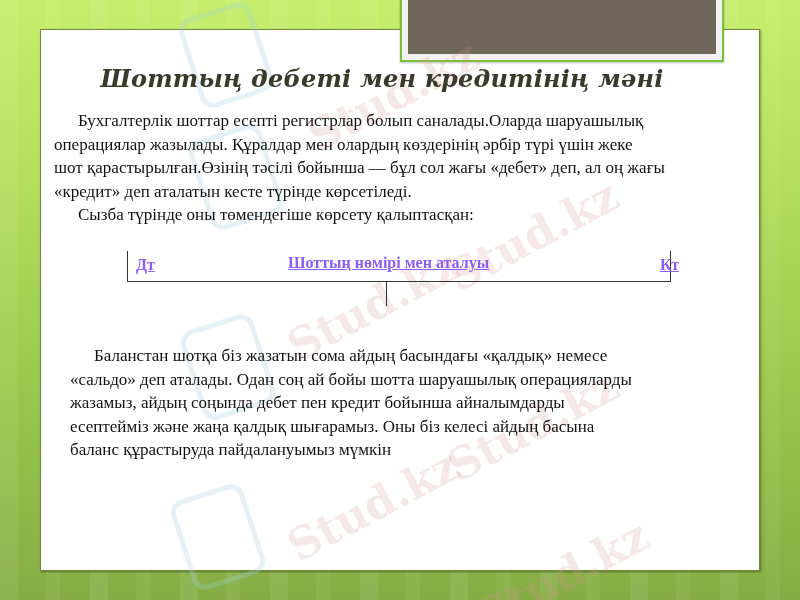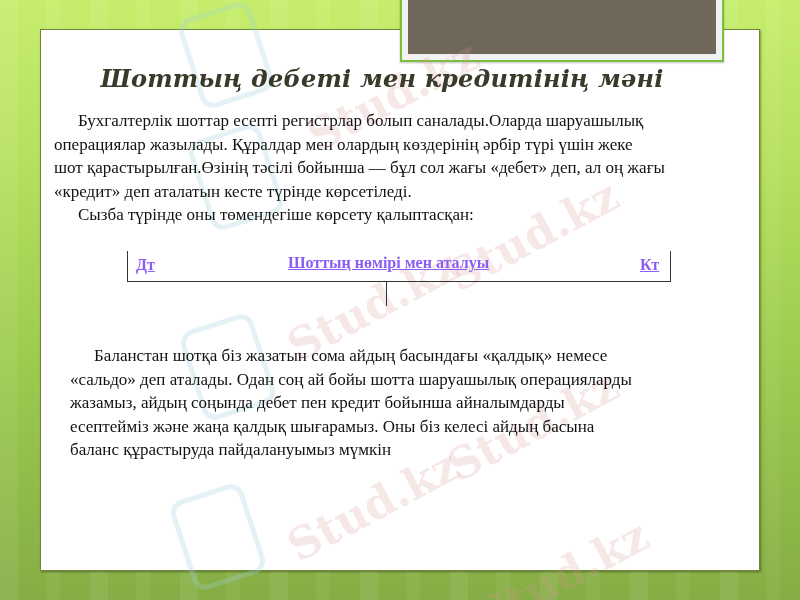--- a/index.html
+++ b/index.html
@@ -60,21 +60,21 @@
   <div><span class="ind"></span><span>Сызба түрінде оны төмендегіше көрсету қалыптасқан:</span></div>
 </div>
 
 <div>
   <div class="line" style="left:127px;top:251px;width:1px;height:31px;"></div>
   <div class="line" style="left:670px;top:251px;width:1px;height:31px;"></div>
   <div class="line" style="left:127px;top:281px;width:544px;height:1px;"></div>
   <div class="line" style="left:386px;top:282px;width:1px;height:24px;"></div>
   <div class="tlabel" style="left:136px;top:256px;">Дт</div>
   <div class="tlabel" style="left:288px;top:254px;text-align:center;">Шоттың нөмірі мен аталуы</div>
-  <div class="tlabel" style="left:640px;top:256px;">Кт</div>
+  <div class="tlabel" style="left:660px;top:256px;">Кт</div>
 </div>
 
 <div class="para p2">
   <div><span class="ind"></span><span>Баланстан  шотқа біз жазатын сома айдың басындағы </span><b>«қалдық»</b><span> немесе</span></div>
   <div><b>«сальдо»</b><span> деп аталады. Одан соң ай бойы шотта шаруашылық операцияларды</span></div>
   <div><span>жазамыз, айдың соңында дебет пен кредит бойынша айналымдарды</span></div>
   <div><span>есептейміз және жаңа қалдық шығарамыз. Оны біз келесі айдың  басына</span></div>
   <div><span>баланс құрастыруда пайдалануымыз мүмкін</span></div>
 </div>
 

